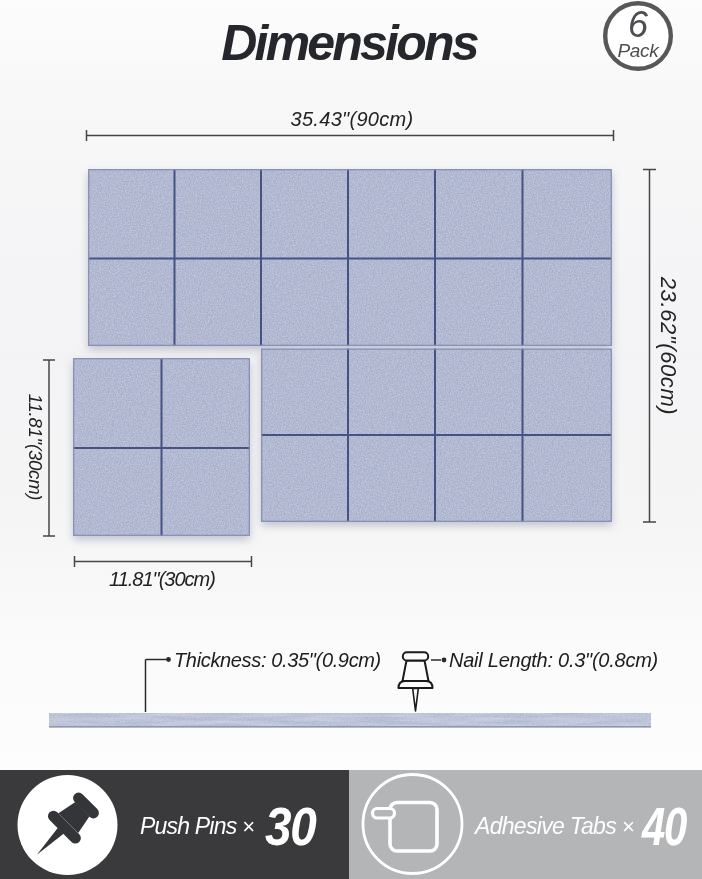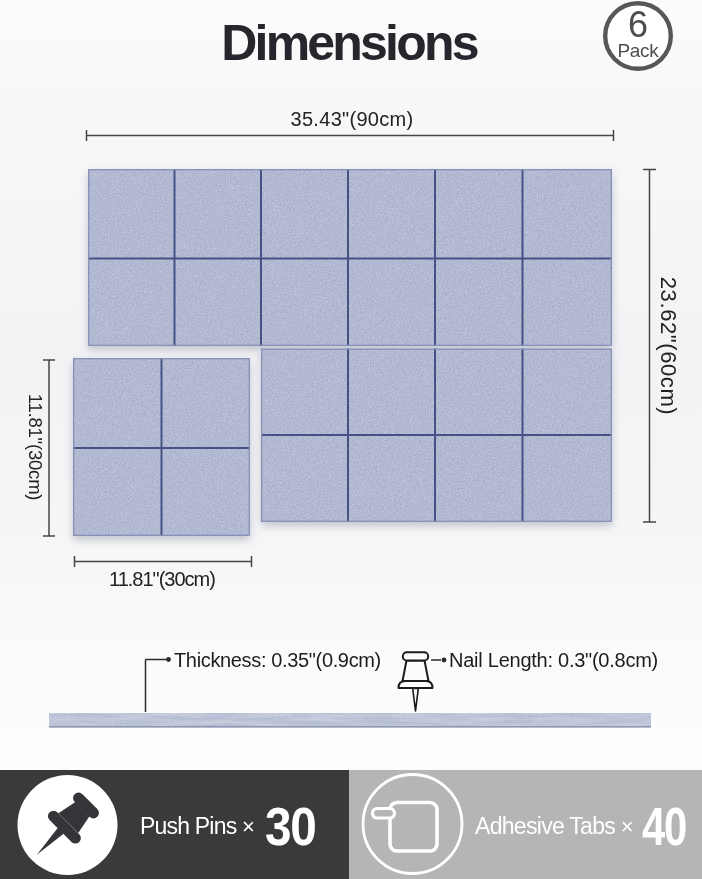--- a/index.html
+++ b/index.html
@@ -1,17 +1,17 @@
 <!DOCTYPE html>
 <html><head>
 <meta charset="utf-8">
 <style>
   html,body{margin:0;padding:0;}
   body{width:702px;height:879px;overflow:hidden;font-family:"Liberation Sans",sans-serif;}
-  .page{position:relative;width:702px;height:879px;background:linear-gradient(180deg,#fcfcfc 0%,#f8f8f9 10%,#f3f3f5 40%,#f5f5f6 58%,#fbfbfc 75%,#ffffff 100%);}
+  .page{position:relative;width:702px;height:879px;background:linear-gradient(180deg,#fcfcfc 0%,#f8f8f9 10%,#f3f3f5 40%,#f5f5f6 58%,#fbfbfc 75%,#ffffff 100%);font-style:italic;}
   .abs{position:absolute;}
 </style>
 </head>
 <body>
 <div class="page">
 
 <div class="abs" style="left:-2px;top:14px;width:702px;text-align:center;font-size:50px;font-weight:bold;color:#26272c;letter-spacing:-2.8px;">Dimensions</div>
 
 <svg class="abs" style="left:598px;top:-4px;" width="84" height="84" viewBox="0 0 84 84">
   <circle cx="40" cy="40" r="32.8" fill="#ffffff" stroke="#57575a" stroke-width="4.4"></circle>

